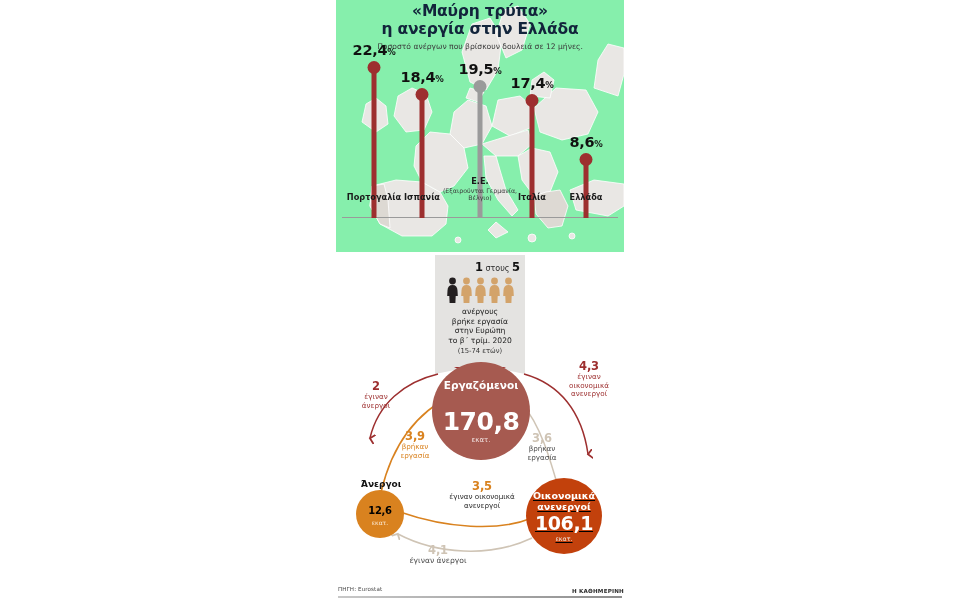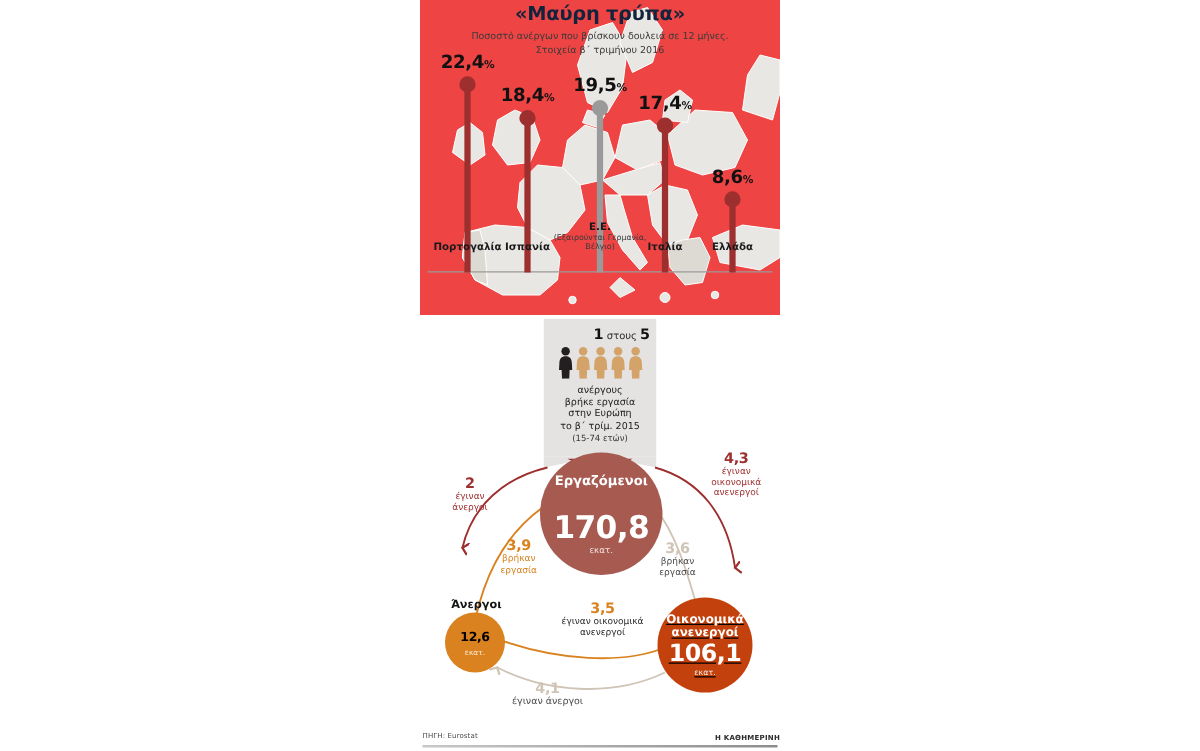--- a/index.html
+++ b/index.html
@@ -7,21 +7,21 @@
     width:960px;height:601px;background:#ffffff;overflow:hidden;
     font-family:"DejaVu Sans","Liberation Sans",sans-serif;
     -webkit-font-smoothing:antialiased;
   }
   #infographic{
     position:absolute;left:336px;top:0;width:288px;height:601px;
     background:#ffffff;
   }
 
   
-  #chart-panel{position:absolute;left:0;top:0;width:288px;height:252px;overflow:hidden;background:#ef4444;}
+  #chart-panel{position:absolute;left:0;top:0;width:288px;height:252px;overflow:hidden;background:#86efac;}
   #map-layer{position:absolute;left:0;top:0;width:288px;height:252px;}
   #chart-title{position:absolute;left:0;top:2px;width:288px;text-align:center;}
   .t-line{color:#12243b;font-weight:bold;font-size:15.5px;line-height:18px;letter-spacing:-0.2px;}
   .t-sub{color:#3a3a3a;font-size:7.6px;line-height:10.5px;margin-top:4px;}
 
   #bars{position:absolute;left:0;top:0;width:288px;height:252px;}
   .bar-group{position:absolute;bottom:34px;width:56px;text-align:center;}
   .bar-stem{position:absolute;bottom:0;left:50%;transform:translateX(-50%);width:5px;border-radius:0;}
   .bar-dot{position:absolute;left:50%;transform:translateX(-50%);width:13px;height:13px;border-radius:50%;}
   .bar-val{position:absolute;left:50%;transform:translateX(-50%);white-space:nowrap;
@@ -133,22 +133,22 @@
         <path d="M196 80 L194 96 L214 98 L218 80 L208 72 Z"></path>
 
         <circle cx="196" cy="238" r="4"></circle>
         <circle cx="236" cy="236" r="3"></circle>
         <circle cx="122" cy="240" r="3"></circle>
       </g>
     </svg>
 
     <div id="chart-title">
       <div class="t-line">«Μαύρη τρύπα»</div>
+      <div class="t-line">η ανεργία στην Ελλάδα</div>
       <div class="t-sub">Ποσοστό ανέργων που βρίσκουν δουλειά σε 12 μήνες.</div>
-      <div class="t-sub" style="margin-top:0">Στοιχεία β΄ τριμήνου 2016</div>
     </div>
 
     <div id="bars">
       <div class="axis-line"></div>
 
       <div class="bar-group" id="bg0" style="left: 10px;">
         <div class="bar-val" style="bottom: 160px;"><span>22,4</span><span class="pc">%</span></div>
         <div class="bar-dot" style="background: rgb(157, 47, 47); bottom: 144px;"></div>
         <div class="bar-stem" style="height: 150px; background: rgb(157, 47, 47);"></div>
         <div class="cat-label">
@@ -220,21 +220,21 @@
           <path d="M6.5 8 C3.2 8 1.6 10 1.5 13.5 L1.2 19 L3.3 19 L3.6 26 L9.4 26 L9.7 19 L11.8 19 L11.5 13.5 C11.4 10 9.8 8 6.5 8 Z" fill="#d3a36a"></path>
         </svg>
         <svg width="13" height="26" viewBox="0 0 13 26">
           <circle cx="6.5" cy="4" r="3.4" fill="#d3a36a"></circle>
           <path d="M6.5 8 C3.2 8 1.6 10 1.5 13.5 L1.2 19 L3.3 19 L3.6 26 L9.4 26 L9.7 19 L11.8 19 L11.5 13.5 C11.4 10 9.8 8 6.5 8 Z" fill="#d3a36a"></path>
         </svg>
       </div>
       <div class="ribbon-txt">ανέργους</div>
       <div class="ribbon-txt">βρήκε εργασία</div>
       <div class="ribbon-txt">στην Ευρώπη</div>
-      <div class="ribbon-txt">το β΄ τρίμ. 2015</div>
+      <div class="ribbon-txt">το β΄ τρίμ. 2020</div>
       <div class="ribbon-age">(15-74 ετών)</div>
       <div id="ribbon-notch"></div>
     </div>
     <div id="ribbon-arrow"></div>
   </div>
 
   <div id="flow">
 
     <svg id="flow-svg" width="288" height="230" viewBox="0 0 288 230">
       <defs>

